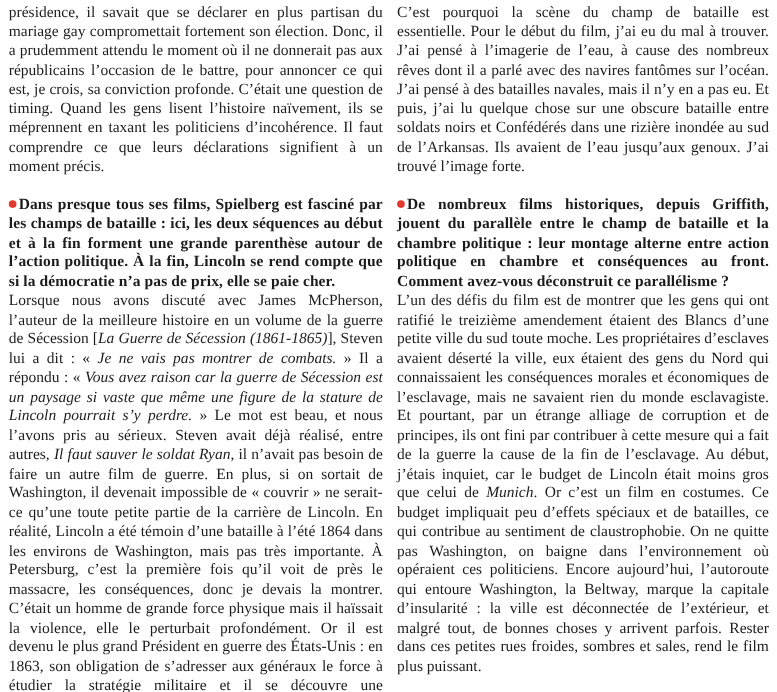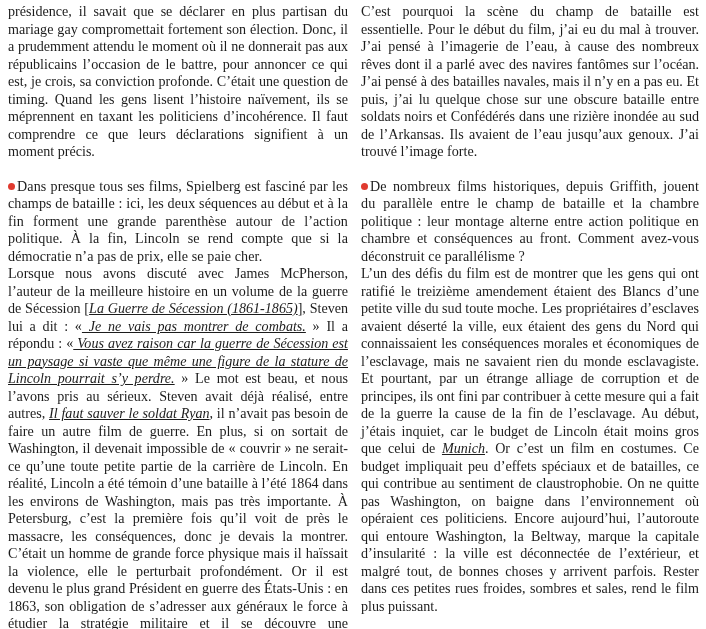--- a/index.html
+++ b/index.html
@@ -4,24 +4,24 @@
 <style>
   html, body { margin: 0; padding: 0; background: #ffffff; }
   body { width: 706px; height: 629px; overflow: hidden; position: relative;
          font-family: "Liberation Serif", "DejaVu Serif", serif; color: #1c1c1c; }
   .col { position: absolute; top: 3px; width: 340px; font-size: 14.1px; line-height: 17.5px;
          text-align: justify; hyphens: auto; }
   .col.left { left: 8px; }
   .col.right { left: 361px; width: 338px; }
   p { margin: 0; }
   .gap { height: 17px; }
-  .q { font-weight: normal; letter-spacing: 0.1px; }
+  .q { font-weight: bold; letter-spacing: 0.1px; }
   .bullet { display: inline-block; width: 7px; height: 7px; border-radius: 50%;
             background: #e03a2f; margin-right: 2px; vertical-align: 1px; }
-  i { font-style: italic; text-decoration: underline; }
+  i { font-style: italic; }
 </style>
 </head>
 <body>
 
 <div class="col left">
   <p>présidence, il savait que se déclarer en plus partisan du mariage gay compromettait fortement son élection. Donc, il a prudemment attendu le moment où il ne donnerait pas aux républicains l’occasion de le battre, pour annoncer ce qui est, je crois, sa conviction profonde. C’était une question de timing. Quand les gens lisent l’histoire naïvement, ils se méprennent en taxant les politiciens d’incohérence. Il faut comprendre ce que leurs déclarations signifient à un moment précis.</p>
   <div class="gap"></div>
   <p class="q"><span class="bullet" style="background: rgb(224, 58, 47);"></span><span>Dans presque tous ses films, Spielberg est fasciné par les champs de bataille : ici, les deux séquences au début et à la fin forment une grande parenthèse autour de l’action politique. À la fin, Lincoln se rend compte que si la démocratie n’a pas de prix, elle se paie cher.</span></p>
   <p><span>Lorsque nous avons discuté avec James McPherson, l’auteur de la meilleure histoire en un volume de la guerre de Sécession [</span><i>La Guerre de Sécession (1861-1865)</i><span>], Steven lui a dit : «</span><i> Je ne vais pas montrer de combats.</i><span> » Il a répondu : «</span><i> Vous avez raison car la guerre de Sécession est un paysage si vaste que même une figure de la stature de Lincoln pourrait s’y perdre.</i><span> » Le mot est beau, et nous l’avons pris au sérieux. Steven avait déjà réalisé, entre autres, </span><i>Il faut sauver le soldat Ryan</i><span>, il n’avait pas besoin de faire un autre film de guerre. En plus, si on sortait de Washington, il devenait impossible de « couvrir » ne serait-ce qu’une toute petite partie de la carrière de Lincoln. En réalité, Lincoln a été témoin d’une bataille à l’été 1864 dans les environs de Washington, mais pas très importante. À Petersburg, c’est la première fois qu’il voit de près le massacre, les conséquences, donc je devais la montrer. C’était un homme de grande force physique mais il haïssait la violence, elle le perturbait profondément. Or il est devenu le plus grand Président en guerre des États-Unis : en 1863, son obligation de s’adresser aux généraux le force à étudier la stratégie militaire et il se découvre une intelligence naturelle pour cela. Mais il hait la guerre. En revanche, il adore les soldats. L’une des choses les plus émouvantes est que ces types savaient que voter pour lui signifiait continuer à combattre et sans doute mourir. Or, 75 ou 80 % des soldats ont voté pour Lincoln. Lincoln pensait beaucoup aux conséquences de ses décisions, donc bien sûr, il a pensé à la mort prochaine de ces jeunes hommes.</span></p>
 </div>

